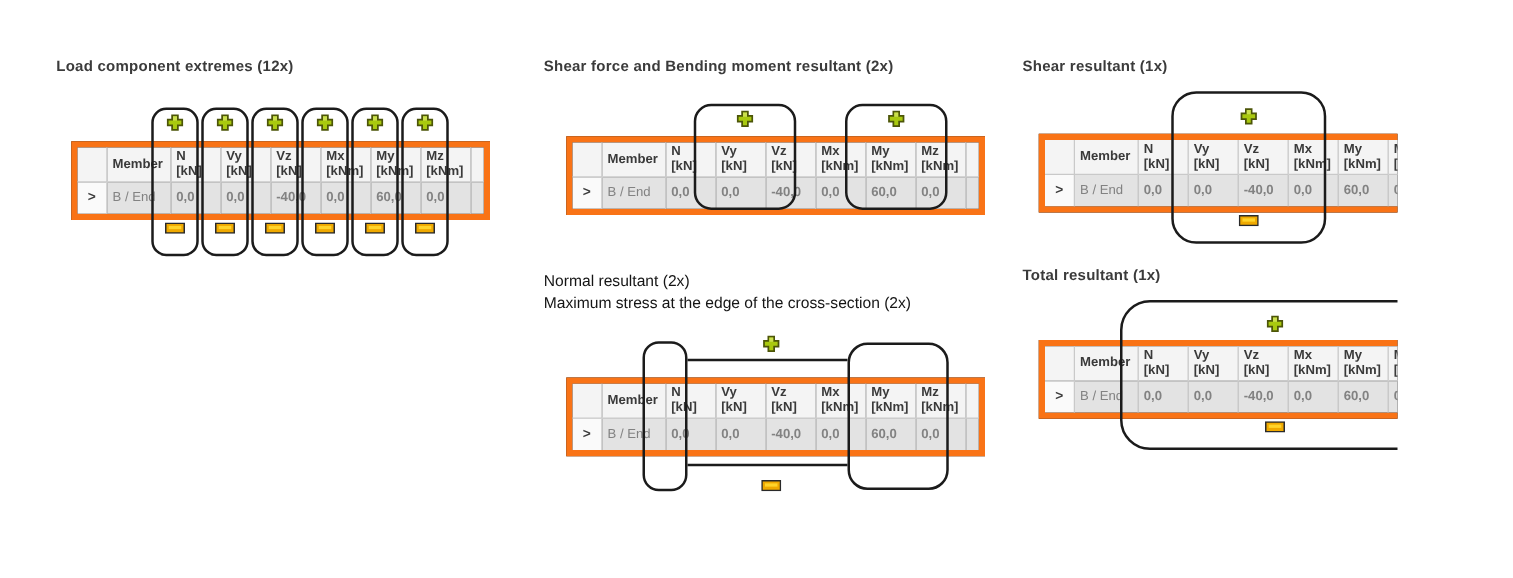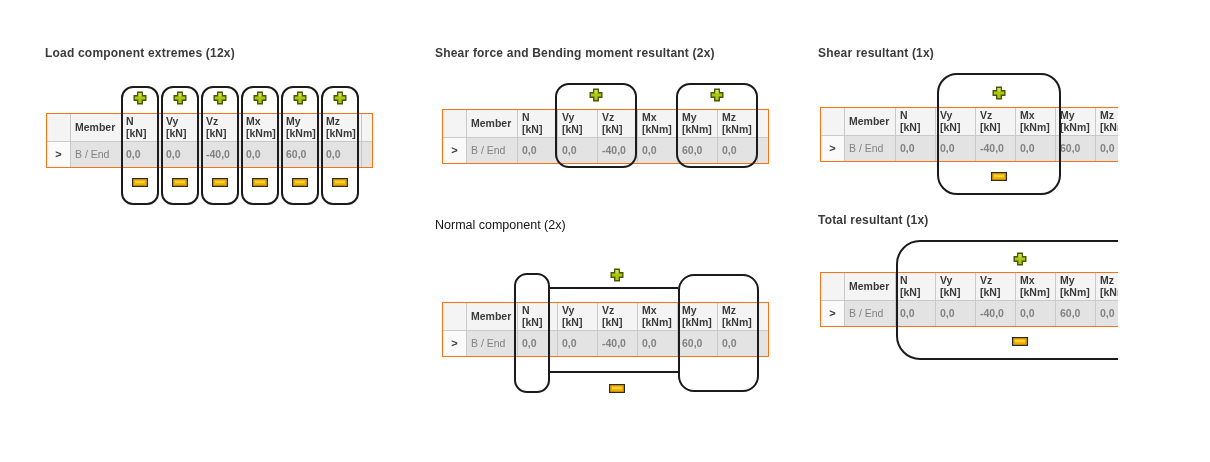--- a/index.html
+++ b/index.html
@@ -8,21 +8,21 @@
     font-family:"Liberation Sans",sans-serif;overflow:hidden;
   }
   .title{
     position:absolute;font-size:12px;font-weight:bold;color:#3b3b3b;
     letter-spacing:.2px;white-space:nowrap;
   }
   .title.regular{font-weight:normal;color:#151515;font-size:12.5px;letter-spacing:0;}
   
   .rtable{
     position:absolute;display:flex;flex-direction:column;
-    border:1px solid #f97316;box-sizing:border-box;background:#000000;
+    border:5px solid #f97316;box-sizing:border-box;background:#000000;margin-left:11px;
   }
   .tr{display:flex;}
   .td{
     box-sizing:border-box;border-right:1px solid #c9c9c9;
     padding:2px 0 2px 4px;display:flex;flex-direction:column;justify-content:center;
     font-size:10.5px;line-height:11.5px;white-space:nowrap;overflow:hidden;
   }
   .tr.head .td{background:#f4f4f4;font-weight:bold;color:#3a3a3a;height:28px;border-bottom:1px solid #c9c9c9;}
   .tr.body .td{background:#e3e3e3;color:#828282;height:25px;}
   .td.exp{width:24px;align-items:center;padding-left:0;}
@@ -39,21 +39,22 @@
   .ovicon{position:absolute;pointer-events:none;z-index:6;line-height:0;}
 </style>
 </head>
 <body>
 
 <div class="canvas">
 
   <div class="title" style="left:45px;top:46px">Load component extremes (12x)</div>
   <div class="title" style="left:435px;top:46px">Shear force and Bending moment resultant (2x)</div>
   <div class="title" style="left:818px;top:46px">Shear resultant (1x)</div>
-  <div class="title regular" style="left:435px;top:218px">Normal component (2x)</div>
+  <div class="title regular" style="left:435px;top:218px">Normal resultant (2x)</div>
+  <div class="title regular" style="left:435px;top:235px">Maximum stress at the edge of the cross-section (2x)</div>
   <div class="title" style="left:818px;top:213px">Total resultant (1x)</div>
 
   <div class="rtable" style="left:46px;top:113px">
       <div class="tr head">
         <div class="td exp"></div>
         <div class="td member">Member</div>
         <div class="td val">
           <div>N</div>
           <div>[kN]</div>
         </div>

